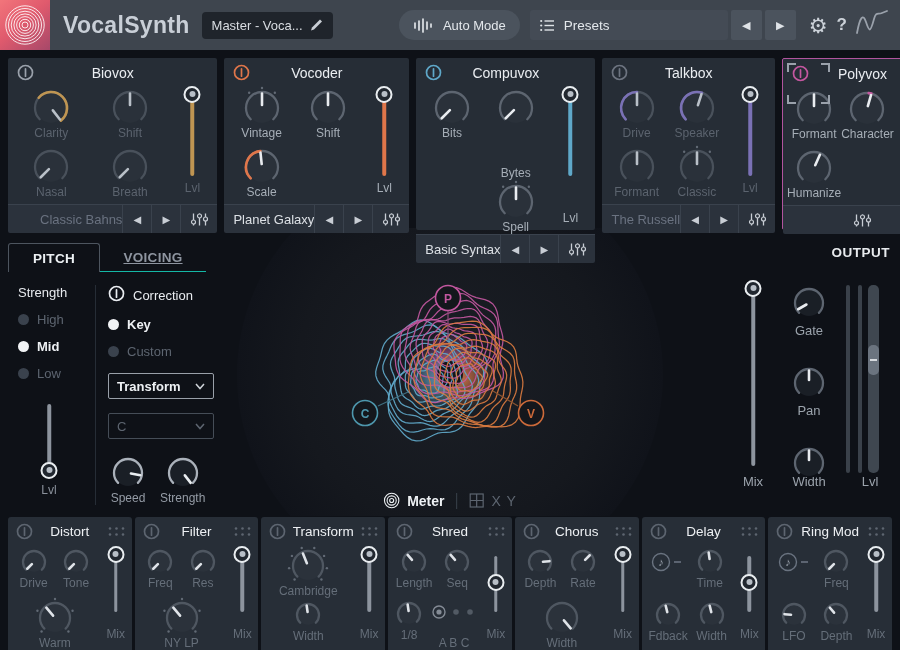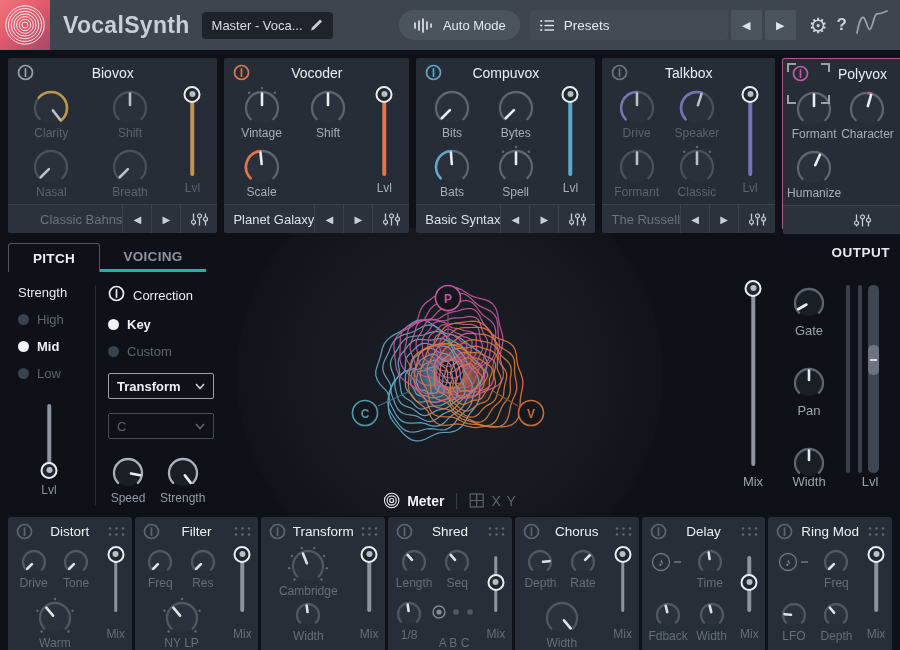--- a/index.html
+++ b/index.html
@@ -45,21 +45,21 @@
   .vslider{position:relative;cursor:pointer;}
   .vtrack{position:absolute;left:50%;transform:translateX(-50%);border-radius:2px;}
   .vthumb{position:absolute;left:50%;transform:translateX(-50%);width:17px;height:17px;border:2px solid #e9edf0;border-radius:50%;background:#21272f;display:flex;align-items:center;justify-content:center;}
   .vthumb::after{content:'';width:6px;height:6px;border-radius:50%;background:#b7bec6;}
 
   
   .pitch-panel{position:absolute;left:8px;top:243px;width:216px;z-index:5;}
   .tabs{display:flex;width:198px;align-items:flex-end;}
   .tab{height:29px;display:flex;align-items:center;justify-content:center;font-size:13.5px;font-weight:bold;letter-spacing:.3px;cursor:pointer;text-align:right;}
   .tab.active{flex:0 0 92px;border:1px solid #4d555f;border-bottom:none;border-radius:3px 3px 0 0;background:#0e1117;color:#ecf0f3;}
-  .tab.inactive{flex:1;color:#8e95a0;border-bottom:3px solid #14b8a6;height:29px;}
+  .tab.inactive{flex:1;color:#8e95a0;border-bottom:1px solid #14b8a6;height:29px;text-decoration:underline;}
   .pitch-body{display:flex;margin-top:13px;}
   .pcol-left{width:88px;border-right:1px solid #262d36;padding-left:10px;}
   .plabel{font-size:13px;color:#e7eaee;}
   .radio-row{display:flex;align-items:center;gap:8px;margin-top:12px;cursor:pointer;font-size:13px;}
   .radio-dot{width:11px;height:11px;border-radius:50%;flex:none;}
   .corr-row{display:flex;align-items:center;gap:8px;font-size:13px;color:#e9ecf0;}
   .pcol-right{flex:1;padding-left:12px;}
   .select{width:106px;height:26px;border:1px solid #99a0a9;border-radius:2px;display:flex;align-items:center;justify-content:space-between;padding:0 8px;font-size:13px;font-weight:bold;color:#eef1f4;margin-top:14px;cursor:pointer;background:#0e1117;}
   .select.dim{border-color:#454d57;color:#5d6570;font-weight:normal;}
   .pknobs{display:flex;gap:12px;margin-top:14px;}
@@ -393,36 +393,27 @@
           <span class="klabel" style="color: rgb(166, 174, 183);">Lvl</span>
         </div>
         <div class="kcell" style="grid-area: 1 / 1;">
           <svg width="44" height="44" viewBox="0 0 44 44">
             <circle cx="22" cy="22" r="15" fill="#2a313a"></circle>
             <path d="M 10.69 33.31 A 16 16 0 1 1 33.31 33.31" stroke="#5d6570" stroke-width="2.3" fill="none" stroke-linecap="round"></path>
             <line x1="19.878679656440358" y1="24.121320343559642" x2="11.746951672795058" y2="32.25304832720494" stroke="#e9ecf0" stroke-width="2.6" stroke-linecap="round"></line>
           </svg>
           <span class="klabel" style="color: rgb(166, 174, 183);">Bits</span>
         </div>
-        <div class="kcell" style="grid-area: 1 / 2;">
+        <div class="kcell" style="grid-area: 1 / 2; gap: 40px;">
           <svg width="44" height="44" viewBox="0 0 44 44">
             <circle cx="22" cy="22" r="15" fill="#2a313a"></circle>
             <path d="M 10.69 33.31 A 16 16 0 1 1 33.31 33.31" stroke="#5d6570" stroke-width="2.3" fill="none" stroke-linecap="round"></path>
             <line x1="19.878679656440358" y1="24.121320343559642" x2="11.746951672795058" y2="32.25304832720494" stroke="#e9ecf0" stroke-width="2.6" stroke-linecap="round"></line>
           </svg>
           <span class="klabel" style="color: rgb(166, 174, 183);">Bytes</span>
-        </div>
-        <div class="kcell" style="grid-area: 2 / 1;">
-          <svg width="44" height="44" viewBox="0 0 44 44">
-            <circle cx="22" cy="22" r="15" fill="#2a313a"></circle>
-            <path d="M 10.69 33.31 A 16 16 0 1 1 33.31 33.31" stroke="#5d6570" stroke-width="2.3" fill="none" stroke-linecap="round"></path>
-            <path d="M 10.69 33.31 A 16 16 0 0 1 20.88 6.04" stroke="#5fa8c9" stroke-width="2.6" fill="none" stroke-linecap="round"></path>
-            <line x1="21.790730578767626" y1="19.007307849220528" x2="20.988531130710182" y2="7.535321271232549" stroke="#e9ecf0" stroke-width="2.6" stroke-linecap="round"></line>
-          </svg>
-          <span class="klabel" style="color: rgb(166, 174, 183);">Bats</span>
         </div>
         <div class="kcell" style="grid-area: 2 / 2;">
           <svg width="44" height="44" viewBox="0 0 44 44">
             <circle cx="22" cy="22" r="15" fill="#2a313a"></circle>
             <path d="M 10.69 33.31 A 16 16 0 1 1 33.31 33.31" stroke="#5d6570" stroke-width="2.3" fill="none" stroke-linecap="round"></path>
             <circle cx="9.144247806269213" cy="6.67911113762044" r="1.2" fill="#626a75"></circle>
             <circle cx="22" cy="2" r="1.2" fill="#626a75"></circle>
             <circle cx="34.85575219373079" cy="6.67911113762044" r="1.2" fill="#626a75"></circle>
             <line x1="22" y1="19" x2="22" y2="7.5" stroke="#e9ecf0" stroke-width="2.6" stroke-linecap="round"></line>
           </svg>

